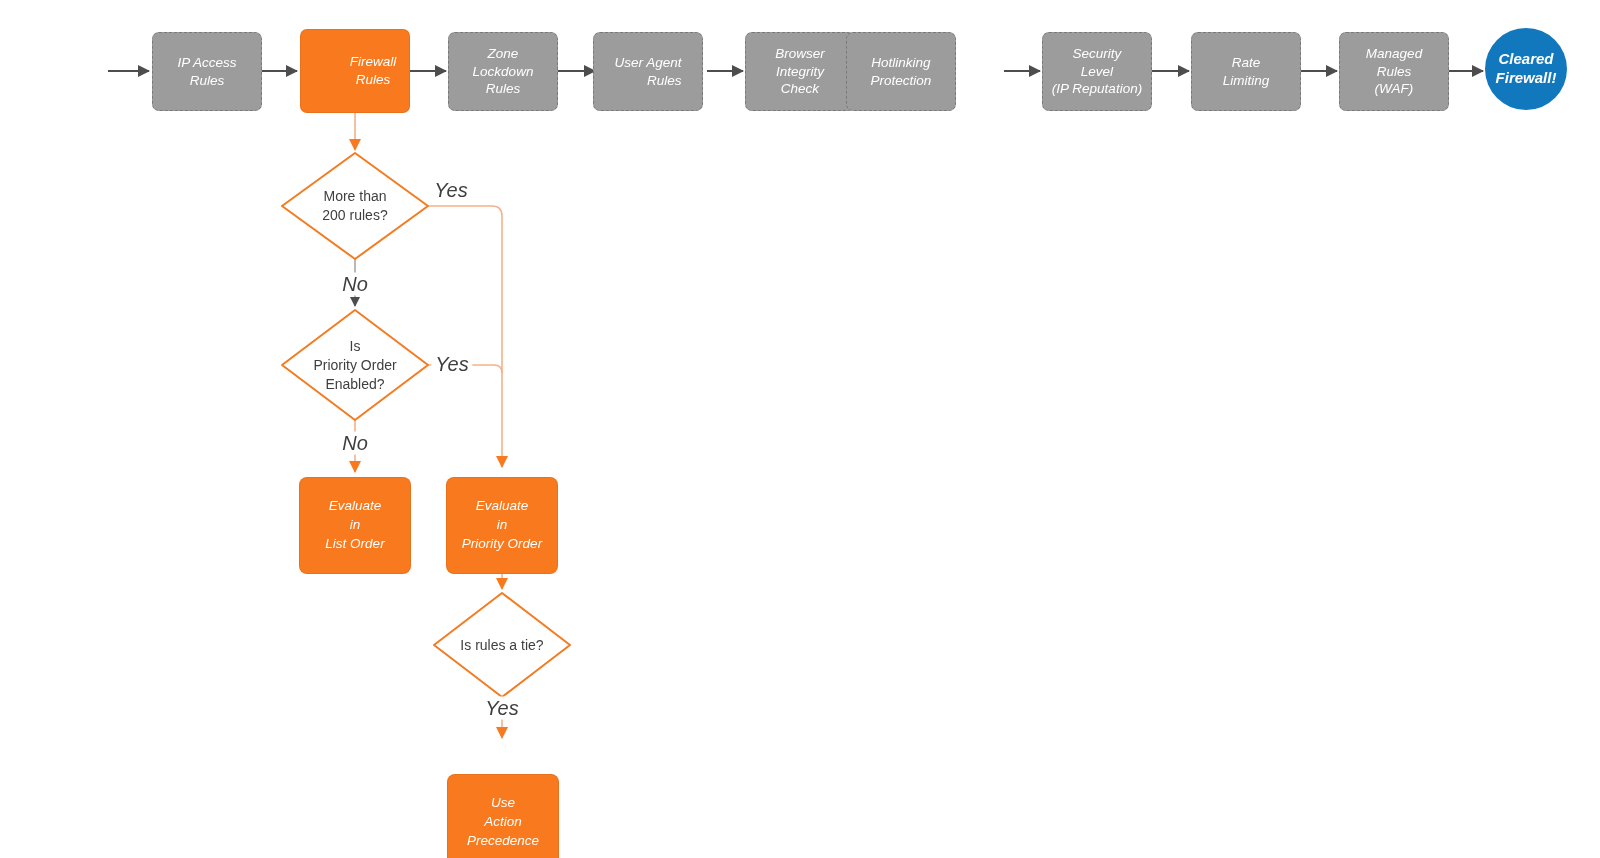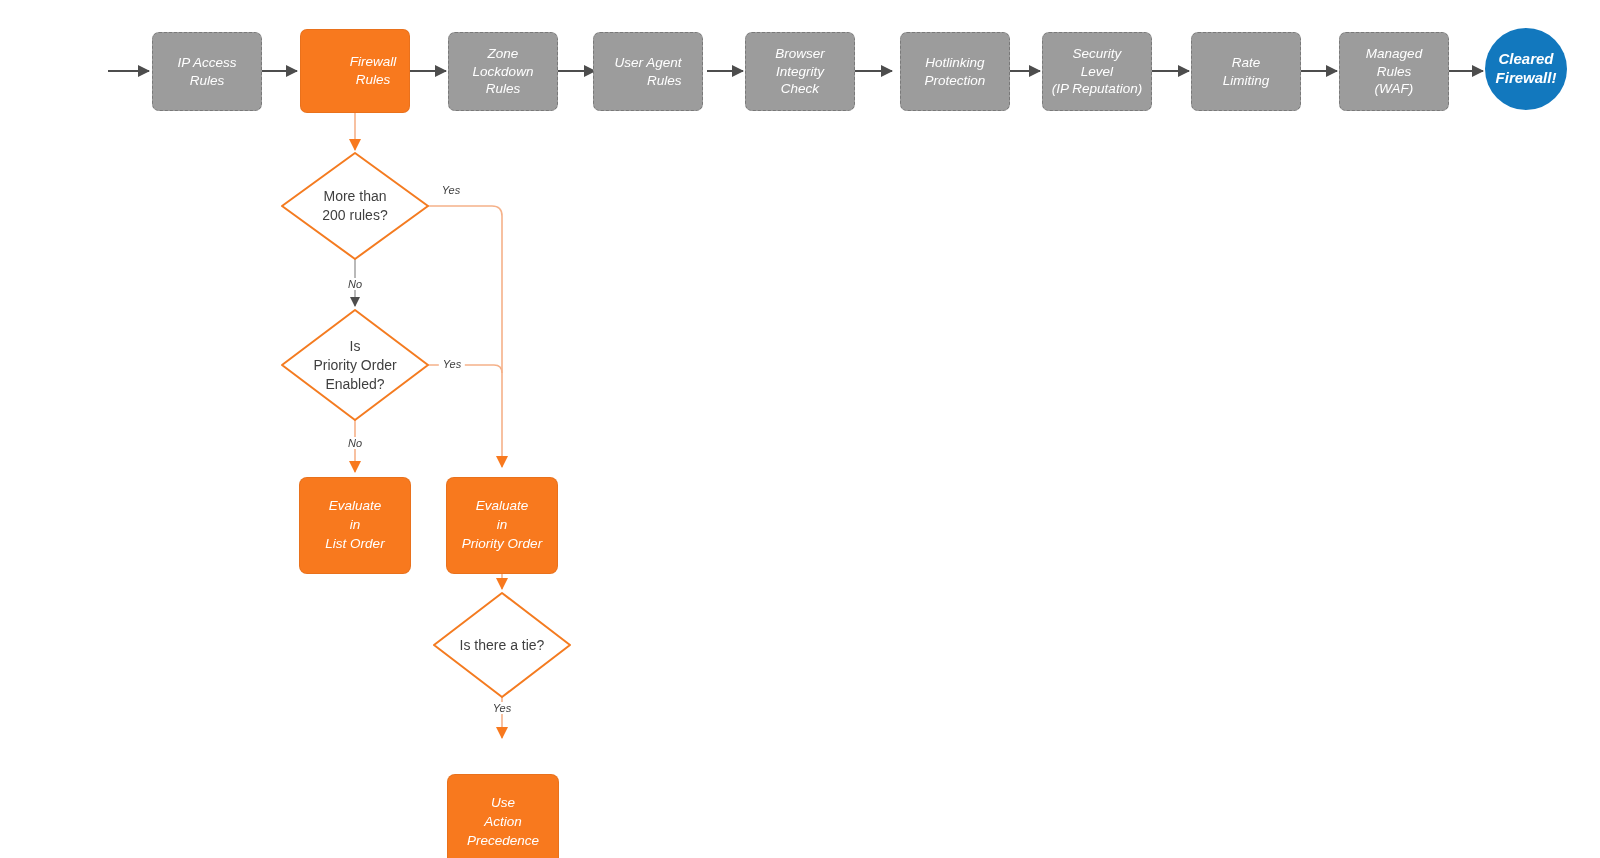--- a/index.html
+++ b/index.html
@@ -47,21 +47,21 @@
     width:112px;height:97px;border-radius:8px;background:var(--orange);
     border:1px solid rgba(0,0,0,0.06);color:#fff;font-style:italic;
     font-size:13.5px;line-height:1.4;
   }
   .diamond-text{
     position:absolute;z-index:2;width:140px;text-align:center;color:var(--text-dark);
     font-size:14px;line-height:1.35;transform:translate(-50%,-50%);
   }
   .edge-label{
     position:absolute;z-index:3;transform:translate(-50%,-50%);
-    font-style:italic;font-size:11px;color:var(--text-dark);white-space:nowrap;
+    font-style:italic;font-size:20px;color:var(--text-dark);white-space:nowrap;
   }
   .edge-label.on-line{background:#ffffff;padding:0 4px;}
 </style>
 </head>
 <body>
 
 <div class="canvas">
 
   <svg class="edges" viewBox="0 0 1600 858">
     <defs>
@@ -115,36 +115,36 @@
   </div>
   <div class="node step" style="left:448px;">
     <span>Zone<br>Lockdown<br>Rules</span>
   </div>
   <div class="node step" style="left:593px;text-align:right;">
     <span>User Agent<br>Rules</span>
   </div>
   <div class="node step" style="left:745px;">
     <span>Browser<br>Integrity<br>Check</span>
   </div>
-  <div class="node step" style="left:900px;">
+  <div class="node step" style="left:846px;">
     <span>Hotlinking<br>Protection</span>
   </div>
   <div class="node step" style="left:1042px;">
     <span>Security<br>Level<br>(IP Reputation)</span>
   </div>
   <div class="node step" style="left:1191px;">
     <span>Rate<br>Limiting</span>
   </div>
   <div class="node step" style="left:1339px;">
     <span>Managed<br>Rules<br>(WAF)</span>
   </div>
 
   <div class="diamond-text" style="left:355px;top:206px;">More than<br>200 rules?</div>
   <div class="diamond-text" style="left:355px;top:365px;">Is<br>Priority Order<br>Enabled?</div>
-  <div class="diamond-text" style="left:502px;top:645px;">Is there a tie?</div>
+  <div class="diamond-text" style="left:502px;top:645px;">Is rules a tie?</div>
 
   <div class="node outcome" style="left:299px;top:477px;">
     <span>Evaluate<br>in<br>List Order</span>
   </div>
   <div class="node outcome" style="left:446px;top:477px;">
     <span>Evaluate<br>in<br>Priority Order</span>
   </div>
   <div class="node outcome" style="left:447px;top:742px;margin-top:32px;">
     <span>Use<br>Action<br>Precedence</span>
   </div>

